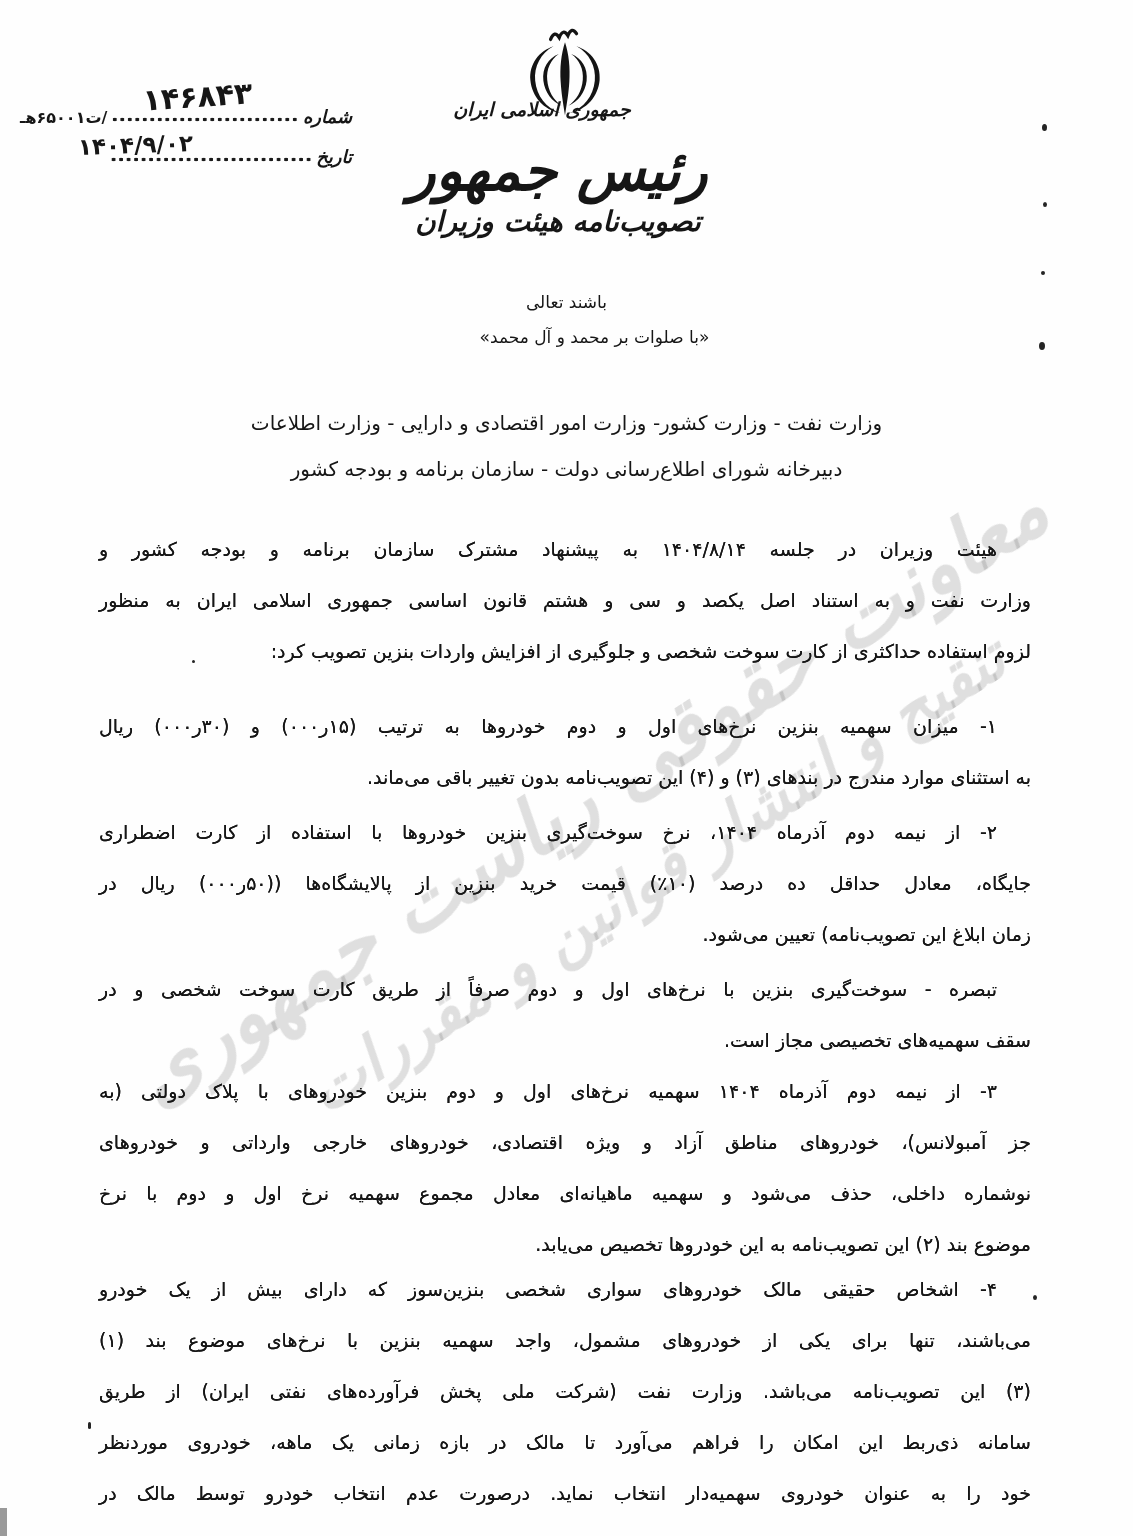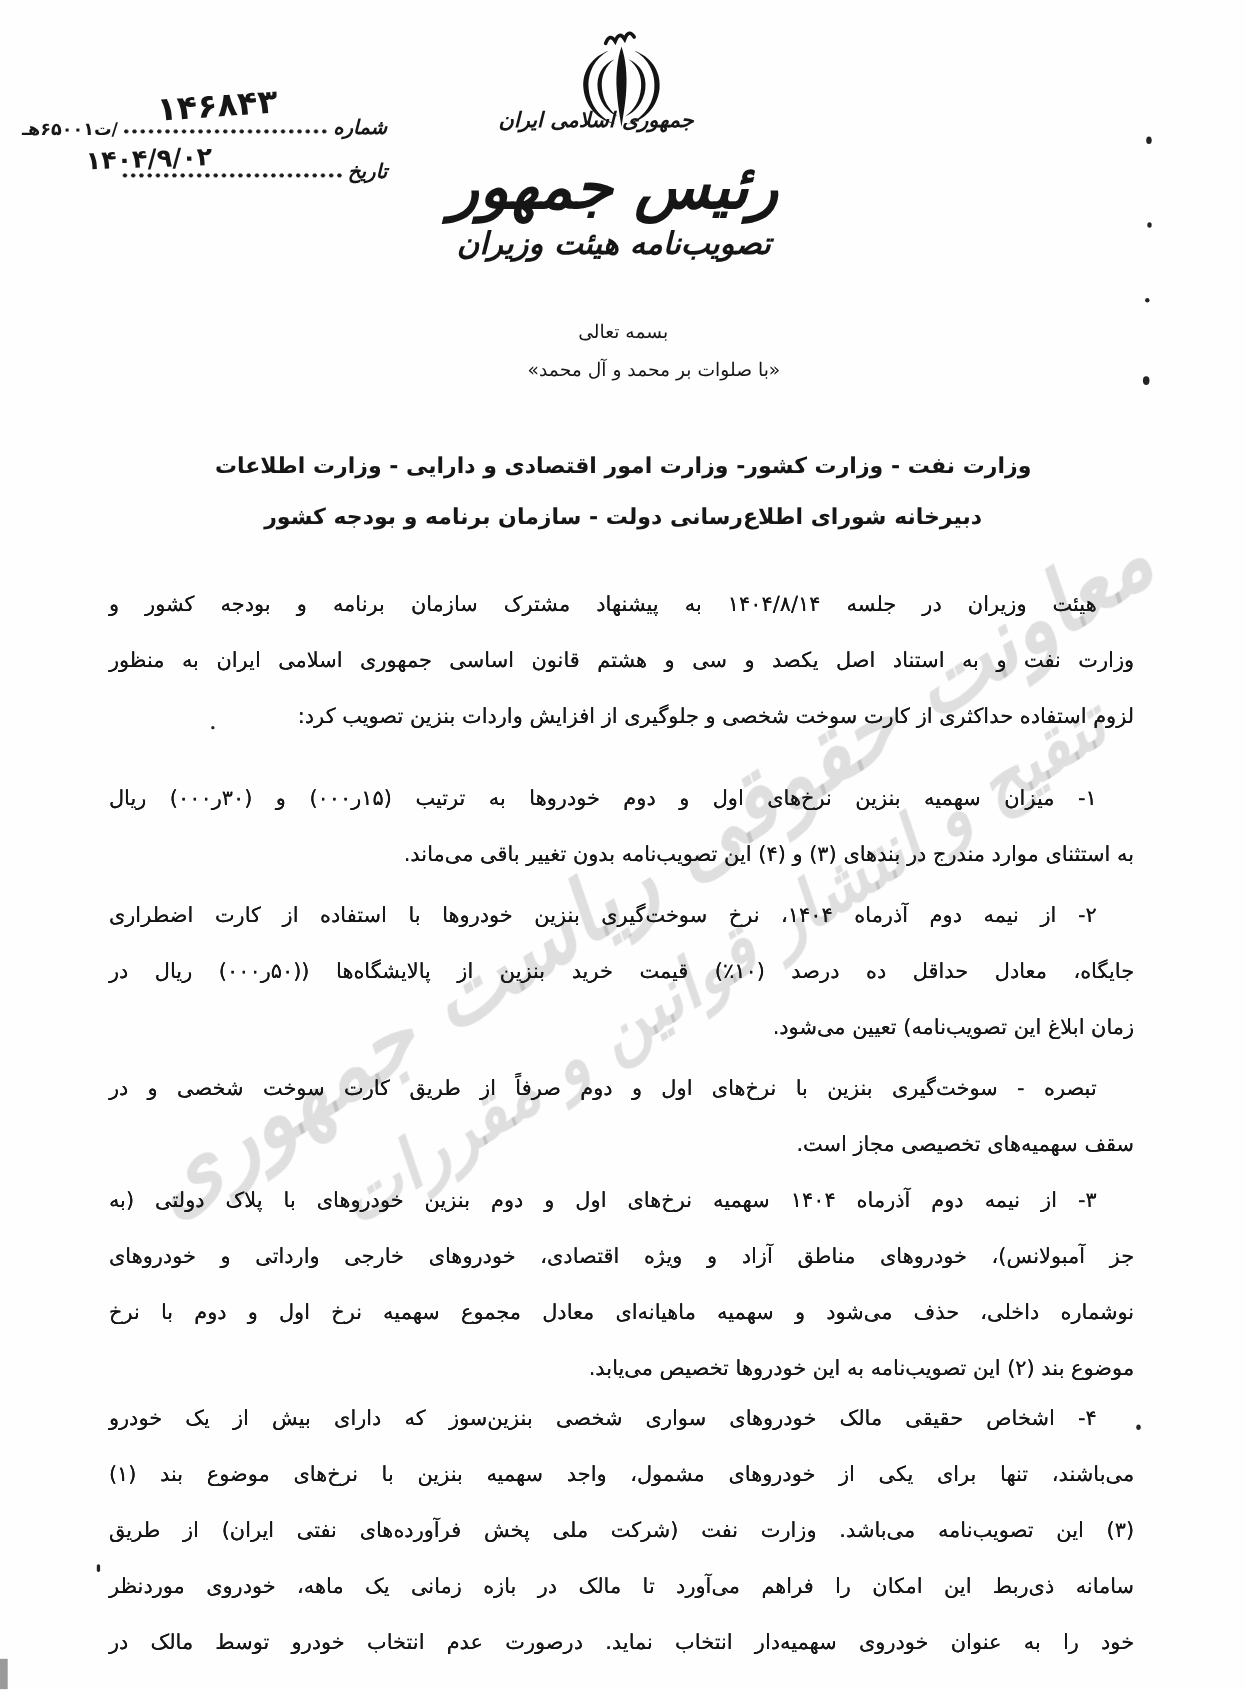--- a/index.html
+++ b/index.html
@@ -25,21 +25,21 @@
     background-image:radial-gradient(circle,#1a1a1a 1.7px,transparent 2.1px);
     background-size:7.5px 7px; background-repeat:repeat-x; background-position:center bottom;}
   .refsuffix{font-size:16px; font-weight:bold; white-space:nowrap;}
   .refspacer{width:86px;}
   .hand-number{position:absolute; left:70px; top:-16px; width:215px; text-align:center;
     font-size:30px; font-weight:bold; letter-spacing:8px; transform:rotate(-4deg); white-space:nowrap;}
   .hand-date{position:absolute; left:-2px; top:37px; width:235px; text-align:center;
     font-size:23px; font-weight:bold; letter-spacing:4px; transform:rotate(-2deg); white-space:nowrap;}
   
   .addressees{position:absolute; left:0; top:400px; width:100%; text-align:center;
-    font-size:20px; font-weight:bold; line-height:46px;}
+    font-size:20px; font-weight:normal; line-height:46px;}
   
   .decree-body{position:absolute; left:95px; top:520px; width:940px; direction:rtl;
     font-size:19px; line-height:51px; text-shadow:0 0 0.4px #161616; z-index:2;}
   .para{margin:4px;}
   .para.gap-top{margin-top:24px;}
   .para.pull-up-1{margin-top:-4px;}
   .para.pull-up-2{margin-top:-10px;}
   .tline{text-align:justify; text-align-last:justify;}
   .tline.tlast{text-align-last:right;}
   .tline:first-child{padding-right:34px;}
@@ -89,21 +89,21 @@
       <span class="dotline"></span>
       <span class="refsuffix">/ت۶۵۰۰۱هـ</span>
     </div>
     <div class="refrow">
       <span class="reflabel">تاریخ</span>
       <span class="dotline"></span>
       <span class="refspacer"></span>
     </div>
   </div>
 
-  <div class="bismillah">بسمه تعالی</div>
+  <div class="bismillah">باشند تعالی</div>
   <div class="salawat">«با صلوات بر محمد و آل محمد»</div>
 
   <div class="addressees">
     <div>وزارت نفت - وزارت کشور- وزارت امور اقتصادی و دارایی - وزارت اطلاعات</div>
     <div>دبیرخانه شورای اطلاع‌رسانی دولت - سازمان برنامه و بودجه کشور</div>
   </div>
 
   <div class="decree-body">
     <div class="para">
         <div class="tline">هیئت وزیران در جلسه ۱۴۰۴/۸/۱۴ به پیشنهاد مشترک سازمان برنامه و بودجه کشور و</div>

